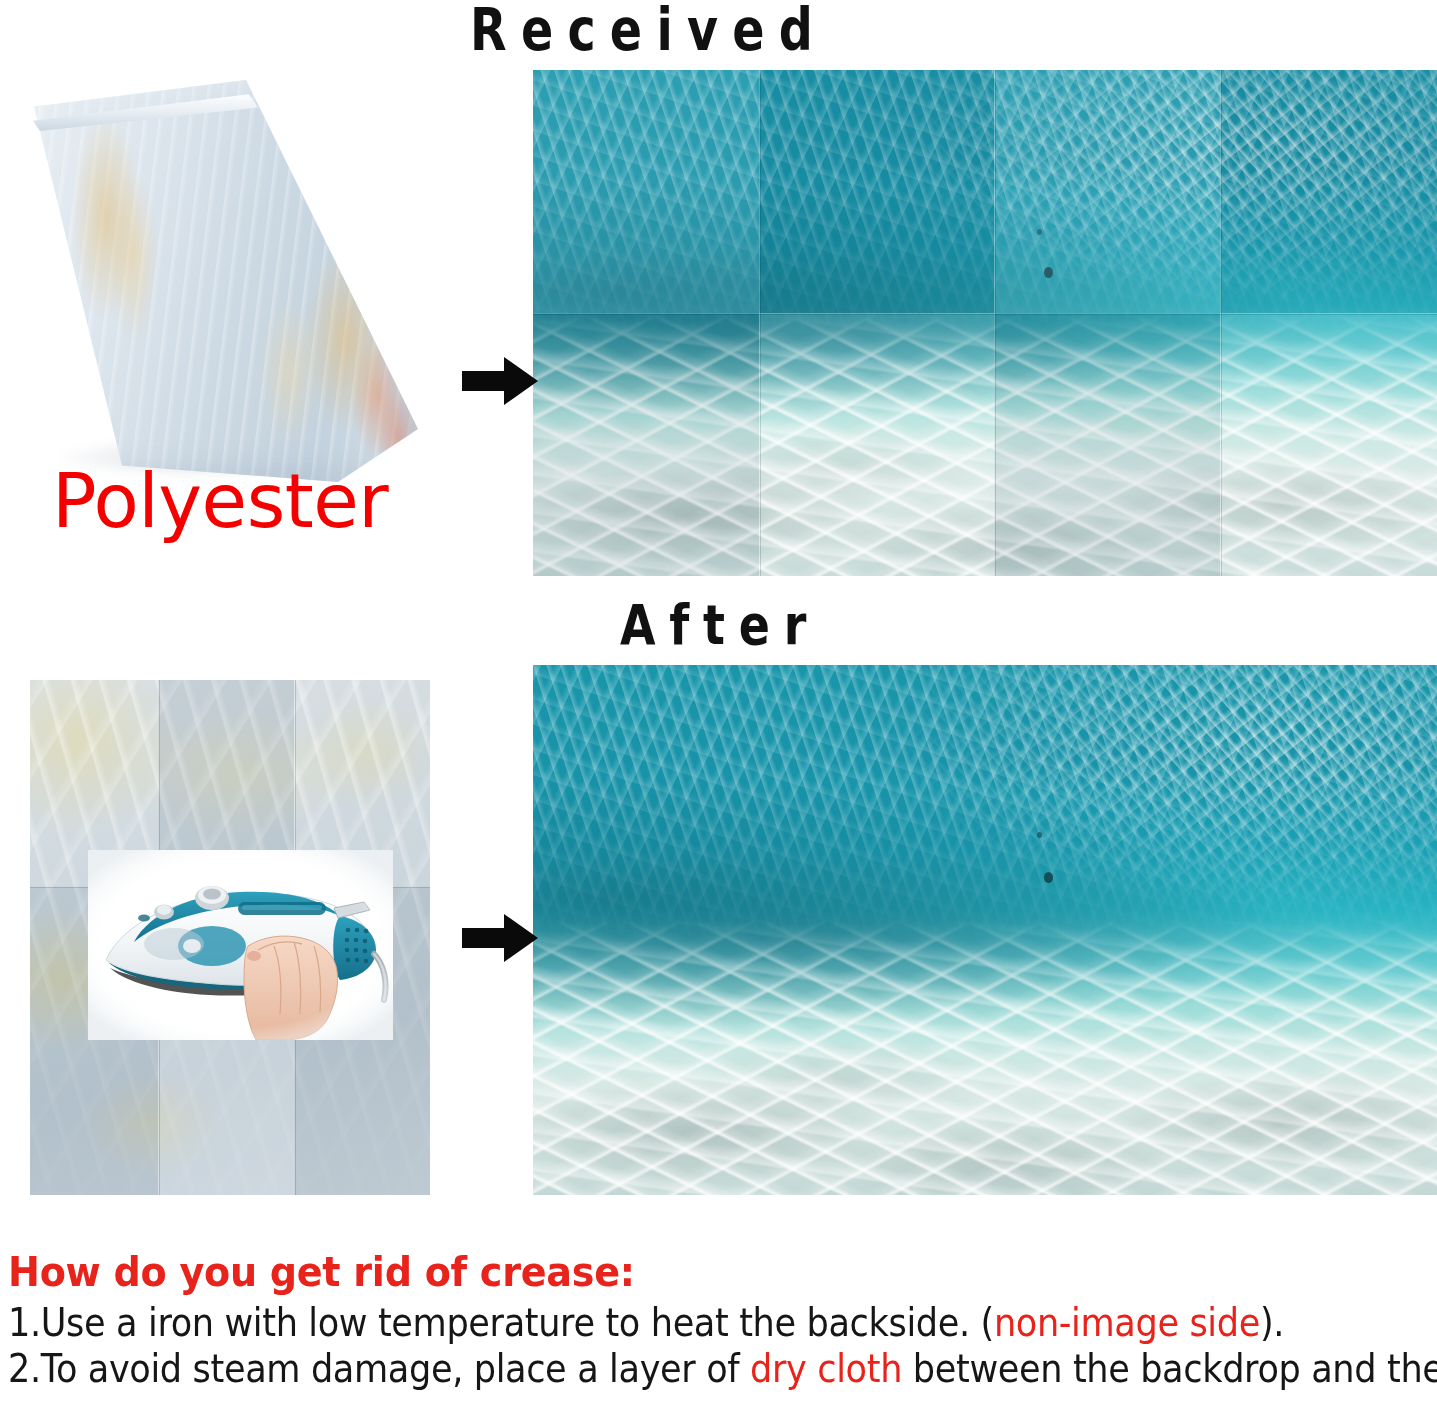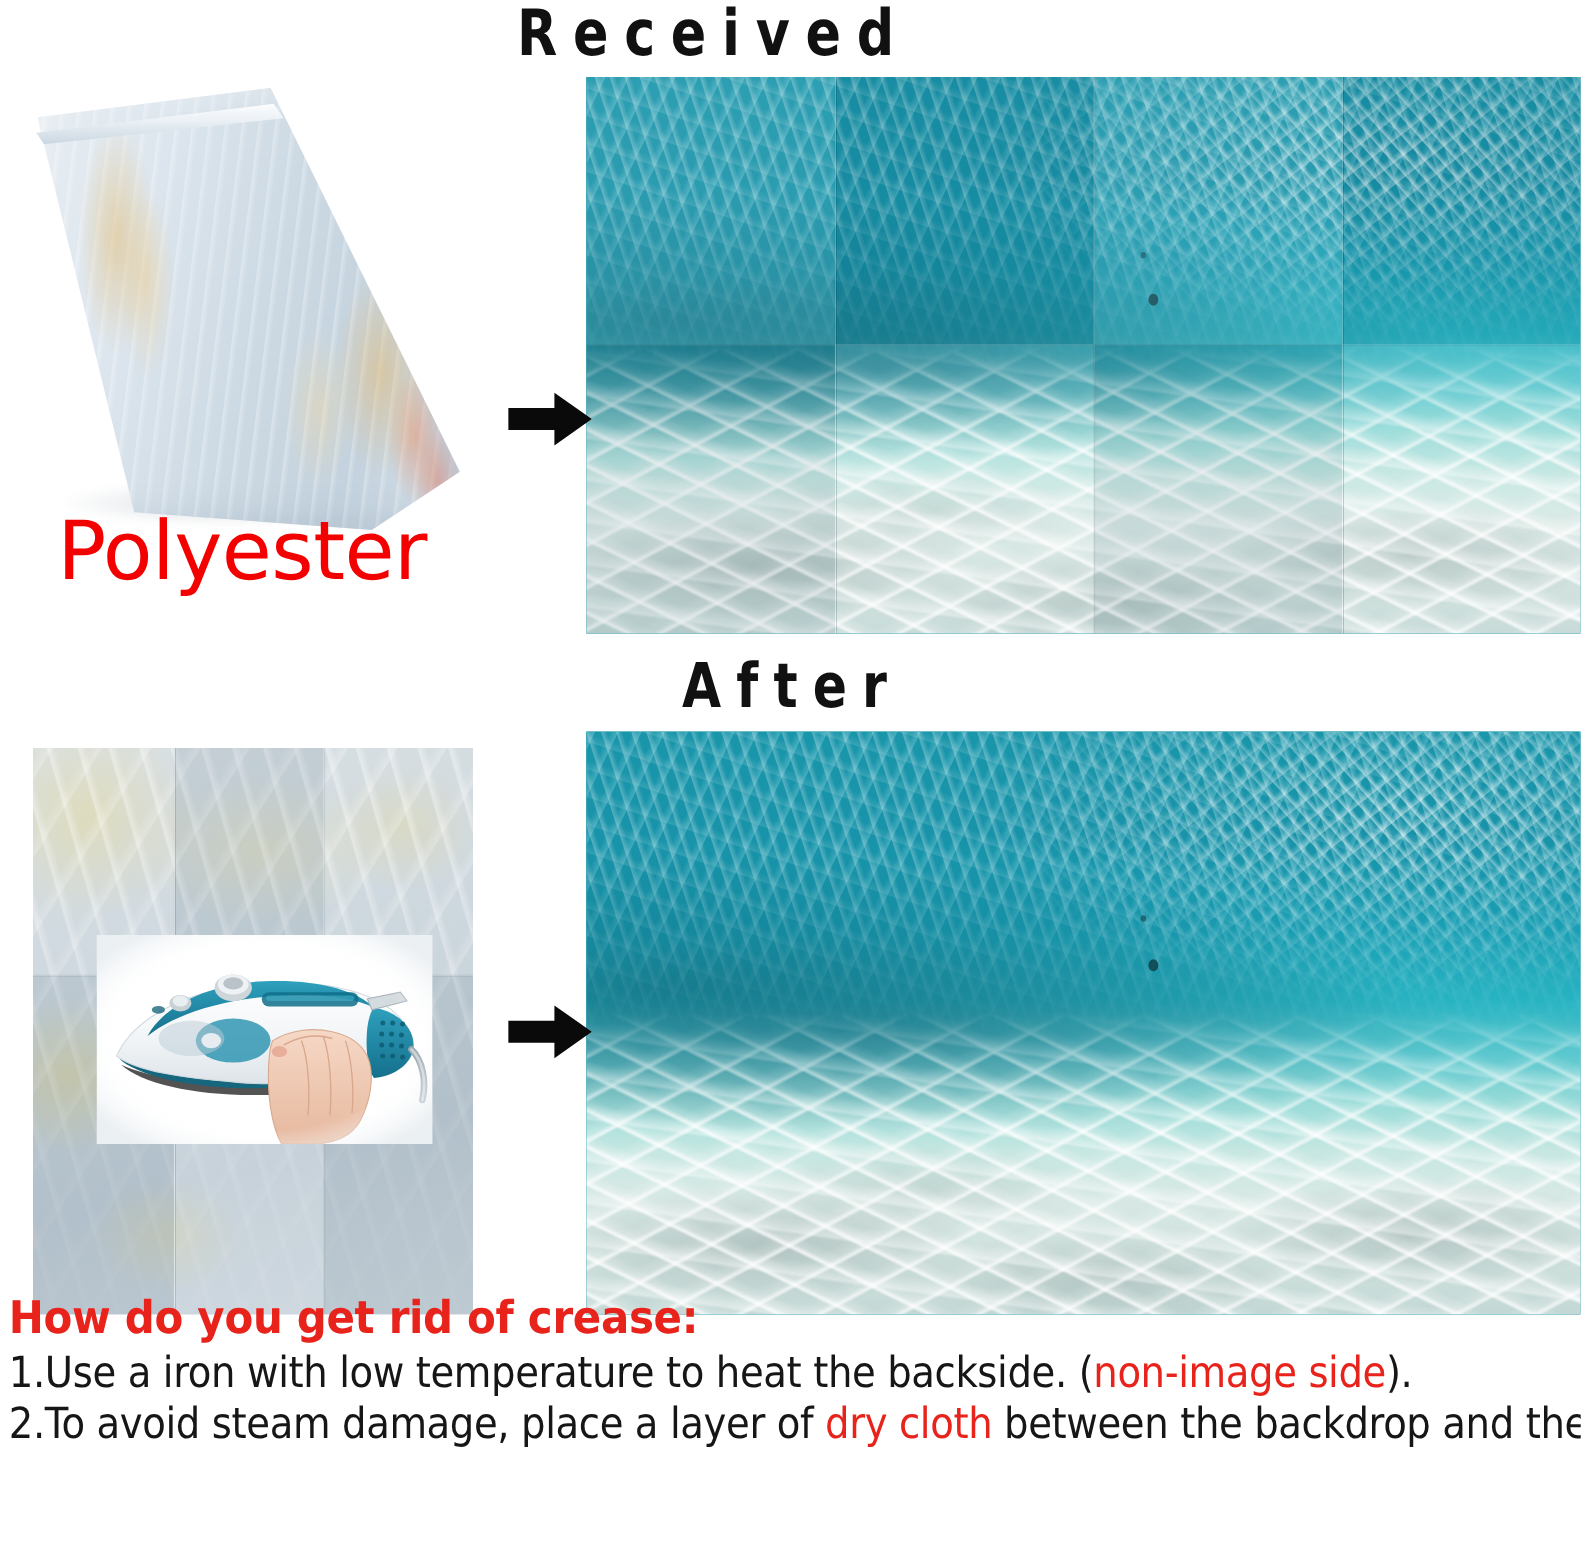--- a/index.html
+++ b/index.html
@@ -222,21 +222,21 @@
 
   
   #iron-card{
     position:absolute;left:88px;top:850px;width:305px;height:190px;
     background:#ffffff;z-index:4;overflow:hidden;
   }
   #iron-card svg{display:block;width:100%;height:100%;}
 
   
   #instructions{
-    position:absolute;left:8px;top:1174px;width:1425px;
+    position:absolute;left:8px;top:1248px;width:1425px;
   }
   .instr-title{
     font-family:"DejaVu Sans", sans-serif;
     font-size:41px;font-weight:bold;color:#e8231b;
     letter-spacing:-0.3px;
     transform:scaleX(0.93);transform-origin:left center;
     white-space:nowrap;margin:0 0 4px 0;
   }
   .instr-line{
     font-family:"DejaVu Sans", sans-serif;

